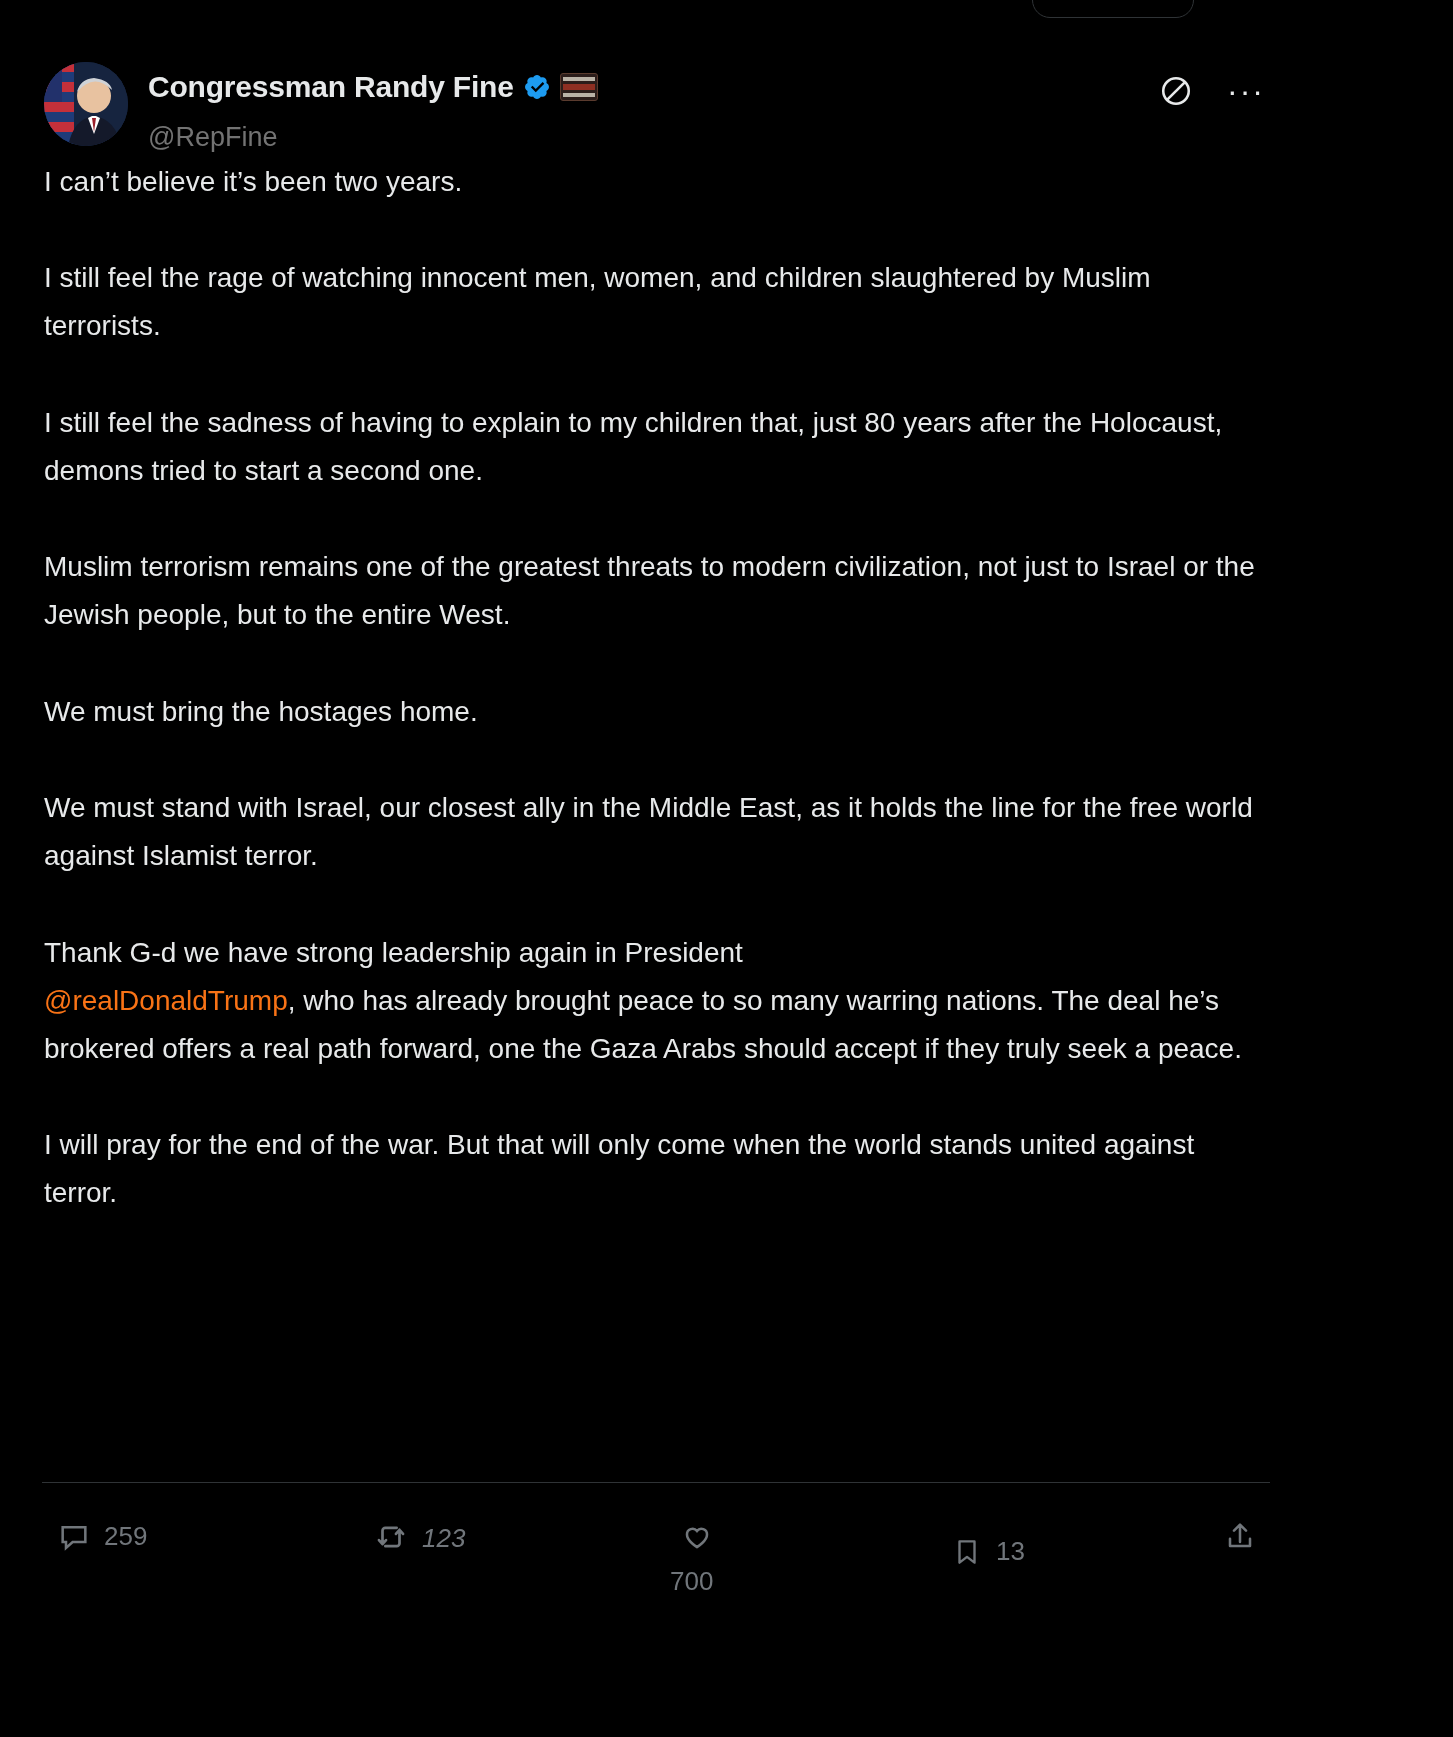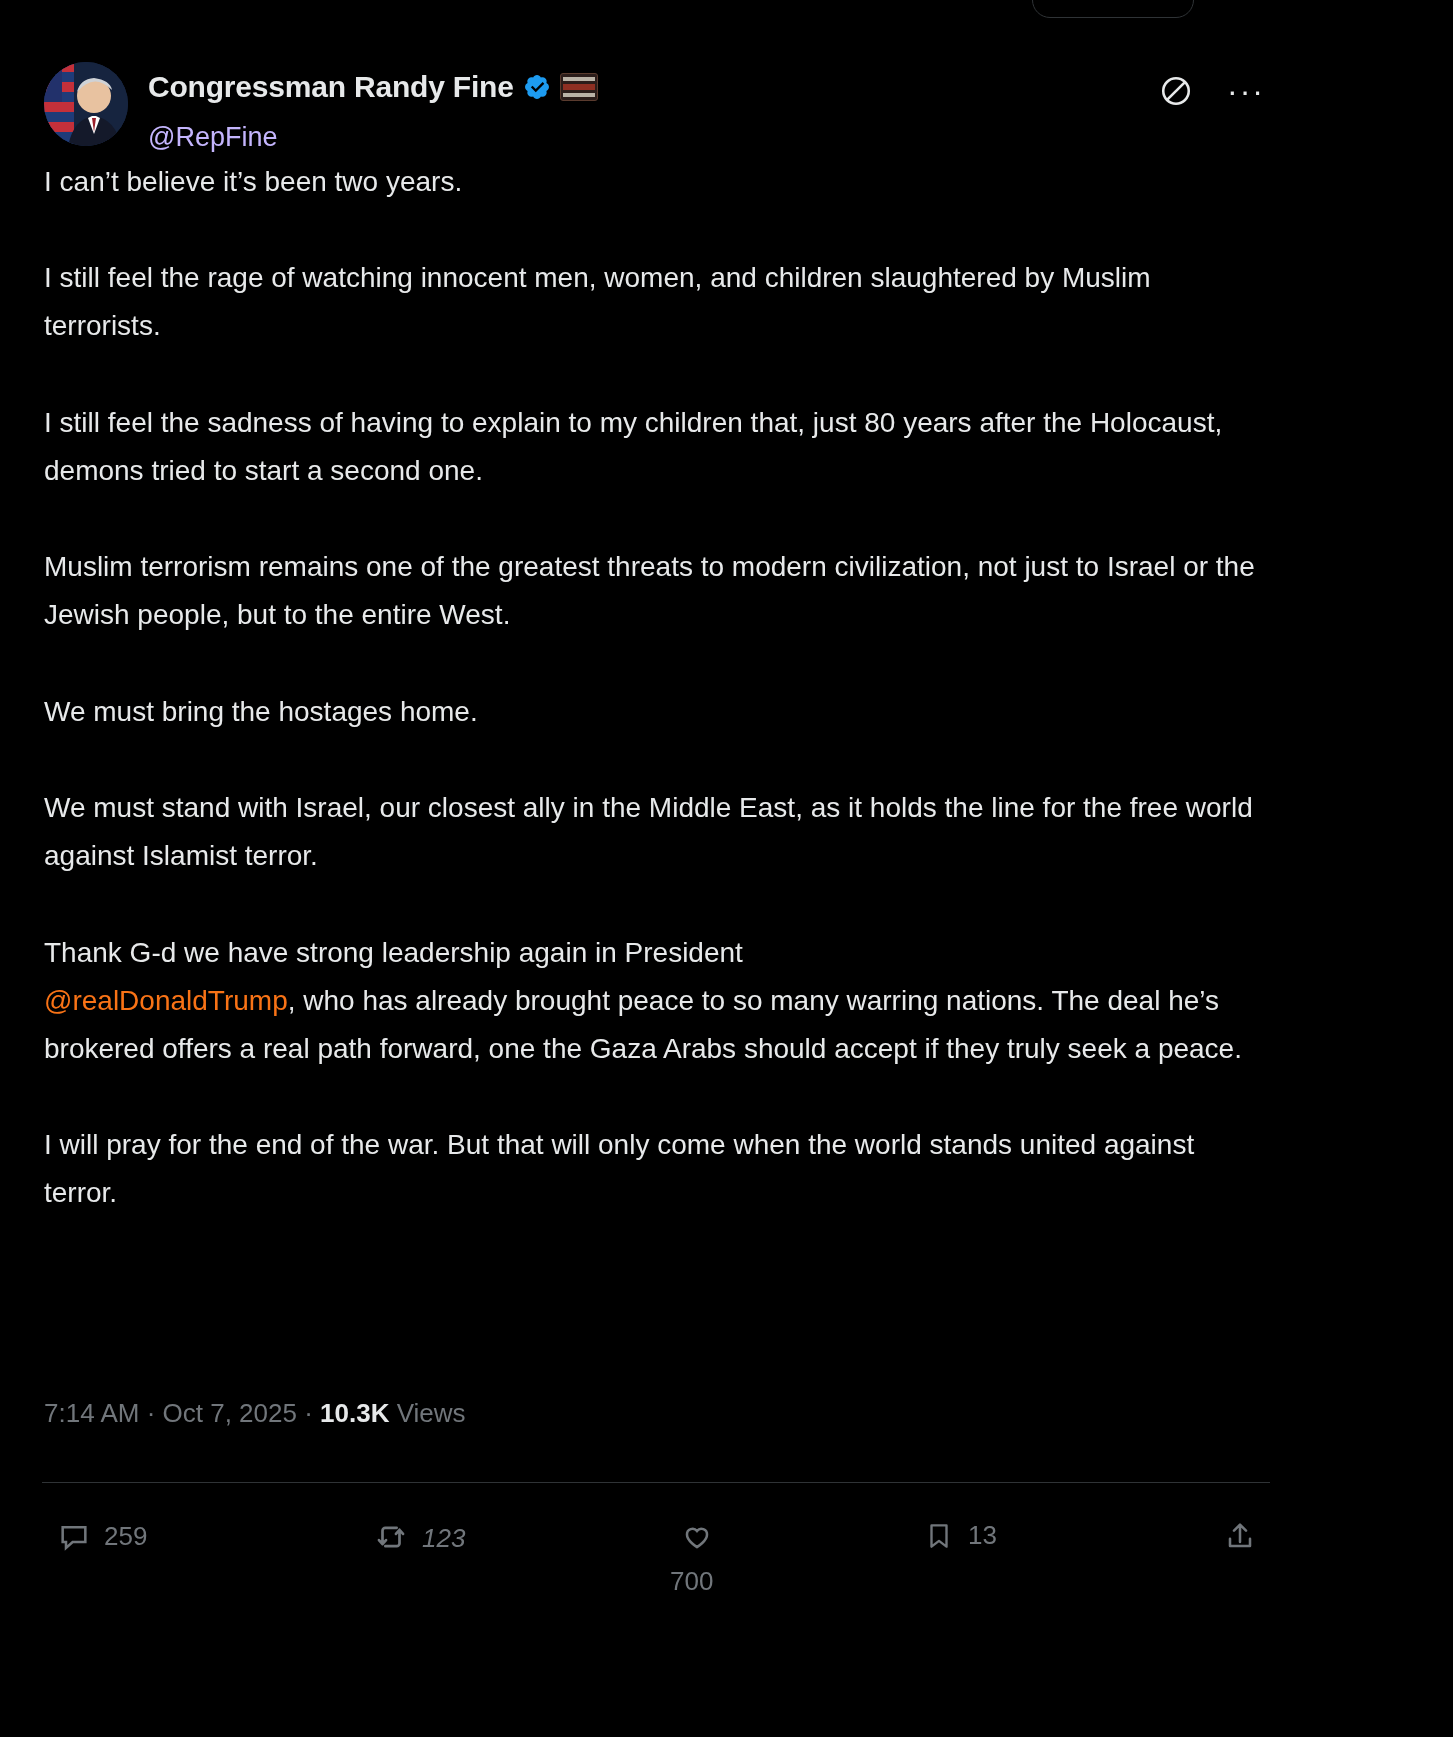--- a/index.html
+++ b/index.html
@@ -91,21 +91,21 @@
     background: #8e2f22;
   }
   .flag-badge .stripe-c {
     position: absolute; left: 2px; right: 2px; bottom: 3px; height: 4px;
     background: #b9b2a6;
   }
   .handle {
     position: absolute;
     left: 148px;
     top: 92px;
-    color: #c4b5fd;
+    color: #737373;
     font-size: 27px;
   }
   .header-actions {
     position: absolute;
     right: 48px;
     top: 44px;
     display: flex;
     align-items: center;
     gap: 34px;
   }
@@ -170,21 +170,21 @@
     gap: 14px;
     color: #71767b;
     font-size: 26px;
     cursor: pointer;
     top: 14px;
   }
   .action svg { display: block; }
   .a-reply { left: 14px; }
   .a-retweet { left: 330px; font-style: italic; }
   .a-like { left: 626px; flex-direction: column; }
-  .a-bookmark { left: 880px; }
+  .a-bookmark { left: 908px; margin-top: 16px; }
   .a-share { left: 1180px; }
 </style>
 </head>
 <body>
 
 <div class="tweet-card">
 
   <div class="top-nub"></div>
 
   <div class="header">
@@ -244,23 +244,20 @@
 
 We must bring the hostages home.
 
 We must stand with Israel, our closest ally in the Middle East, as it holds the line for the free world against Islamist terror.
 
 Thank G-d we have strong leadership again in President
 </span><span class="mention">@realDonaldTrump</span><span>, who has already brought peace to so many warring nations. The deal he’s brokered offers a real path forward, one the Gaza Arabs should accept if they truly seek a peace.
 
 I will pray for the end of the war. But that will only come when the world stands united against terror.</span></div>
 
-  <div class="meta">
-    <span>7:14 AM</span><span> · </span><span>Oct 7, 2025</span><span> · </span><span class="views-count">10.3K</span><span> Views</span>
-  </div>
 
   <div class="divider"></div>
 
   <div class="actions">
 
     <div class="action a-reply">
       <span>
         <svg width="32" height="32" viewBox="0 0 24 24" aria-hidden="true">
           <path fill="none" stroke="#71767b" stroke-width="1.9" d="M3.5 5.5h17v11h-9.5L6 21v-4.5H3.5z"></path>
         </svg>

